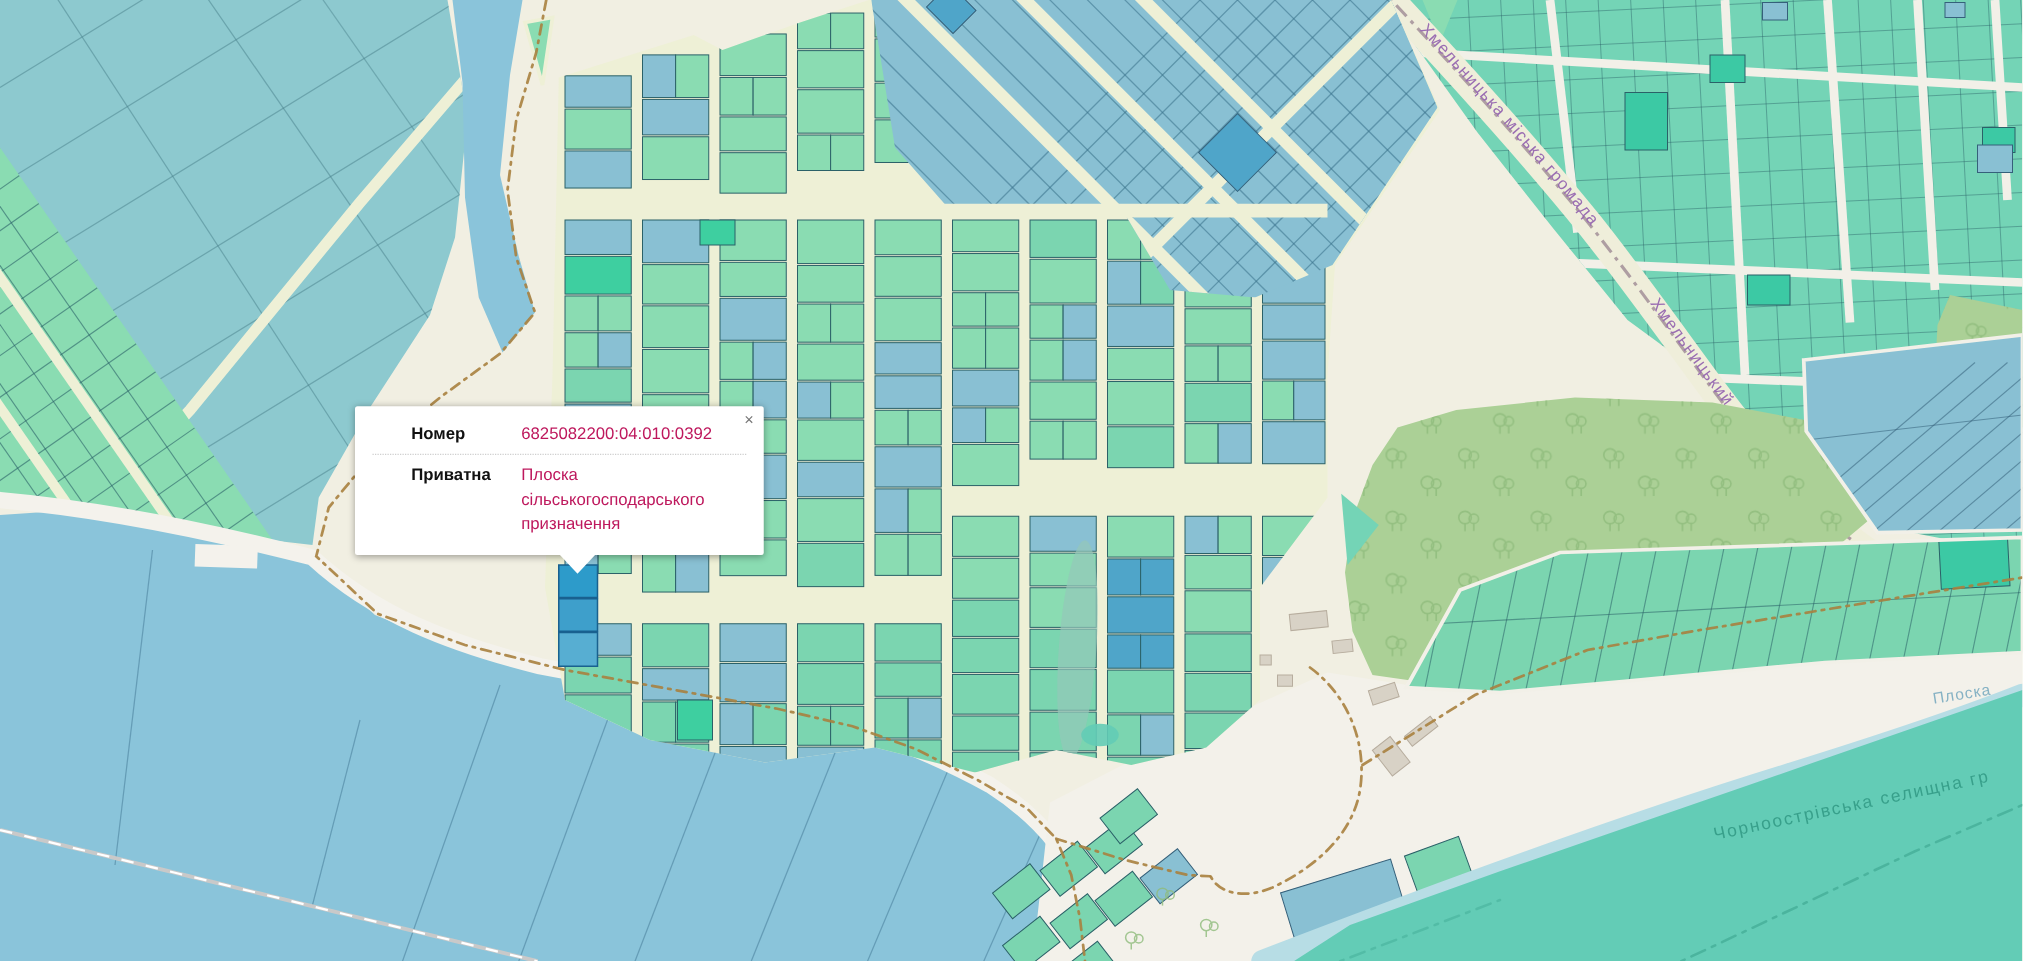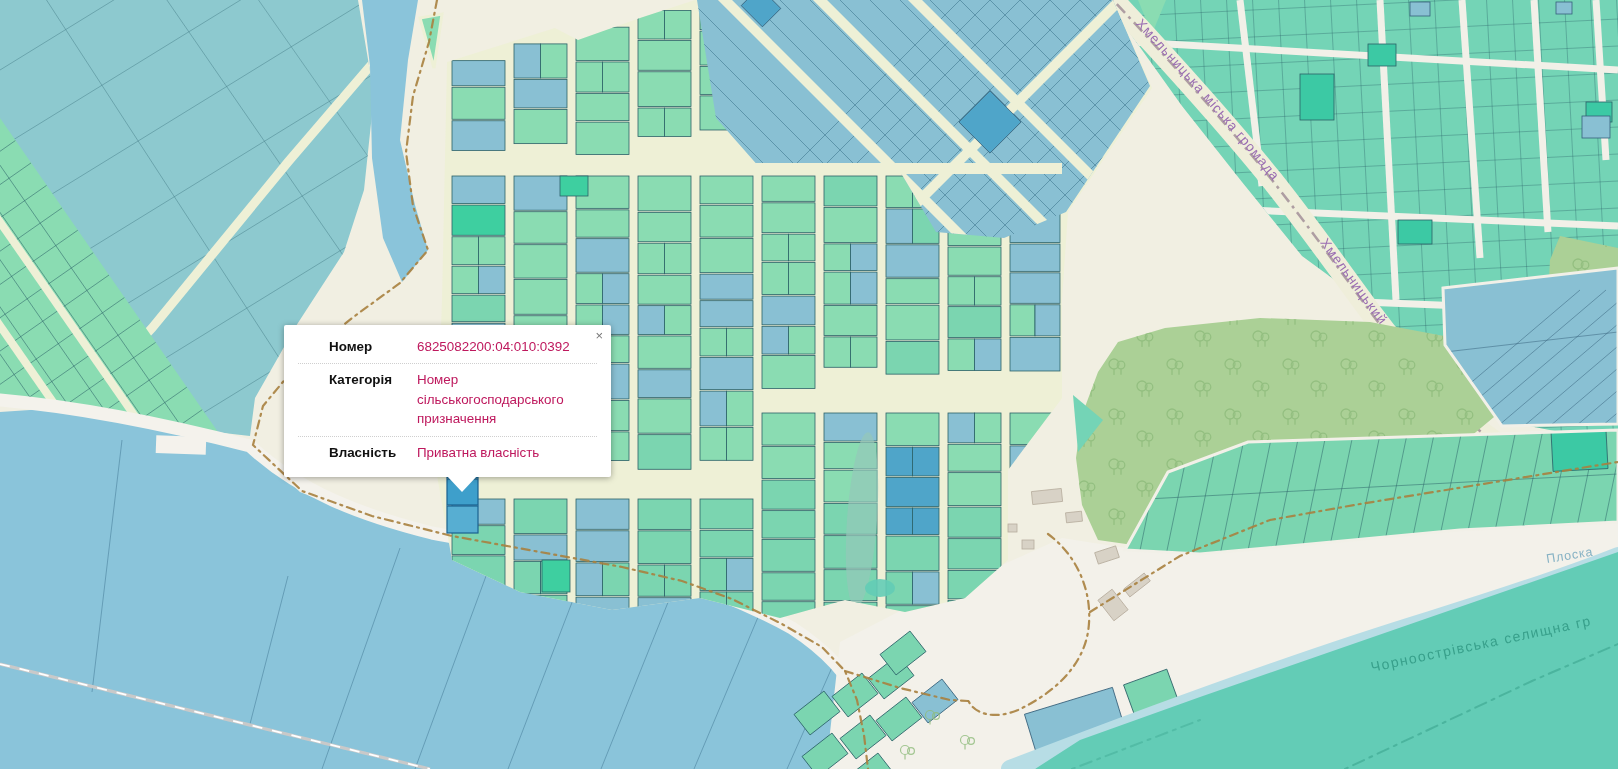--- a/index.html
+++ b/index.html
@@ -612,21 +612,17 @@
     </g>
   </svg>
 
   <div class="popup">
     <button class="close">×</button>
     <div class="row">
       <div class="plabel">Номер</div>
       <div class="pvalue">6825082200:04:010:0392</div>
     </div>
     <div class="row">
-      <div class="plabel">Категорія</div>
-      <div class="pvalue">Номер сільськогосподарського призначення</div>
-    </div>
-    <div class="row">
-      <div class="plabel">Власність</div>
-      <div class="pvalue">Приватна власність</div>
+      <div class="plabel">Приватна</div>
+      <div class="pvalue">Плоска сільськогосподарського призначення</div>
     </div>
   </div>
 </div>
 
 </body></html>

